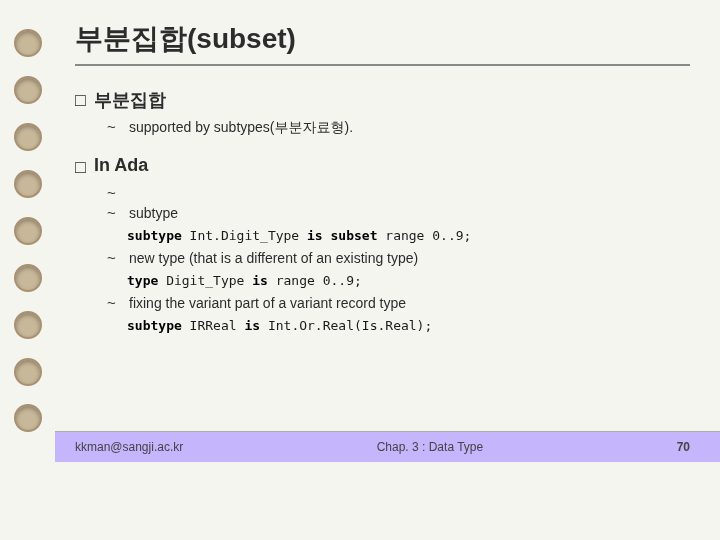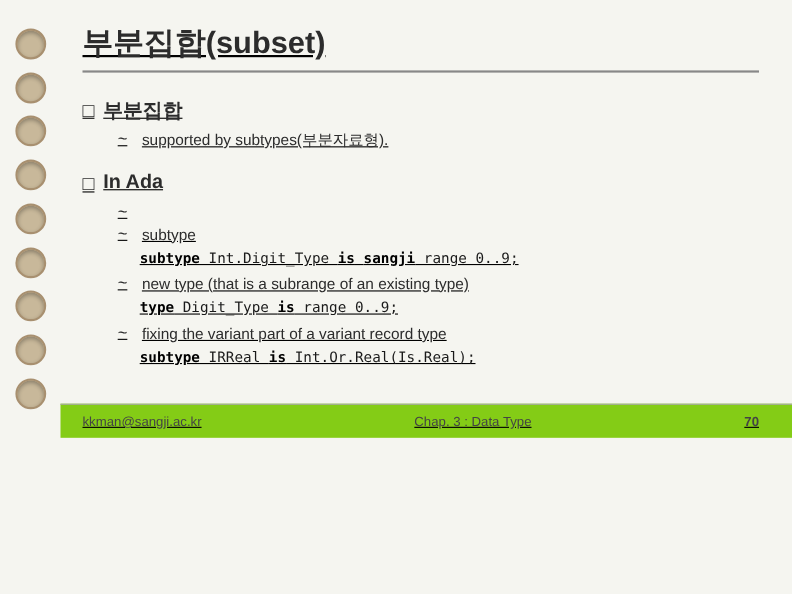--- a/index.html
+++ b/index.html
@@ -8,26 +8,25 @@
       width: 720px;
       height: 540px;
       background: #f5f5f0;
       font-family: Arial, sans-serif;
       overflow: hidden;
       position: relative;
     }
 
     .slide-container {
       width: 720px;
-      height: 398px;
+      height: 462px;
       background: #f5f5f0;
       position: relative;
       display: flex;
       flex-direction: column;
-      text-decoration: underline;
     }
 
     
     .spiral-binding {
       position: absolute;
       left: 0;
       top: 0;
       width: 55px;
       height: 100%;
       display: flex;
@@ -140,21 +139,21 @@
     }
 
     
     .slide-footer {
       margin-left: 55px;
       padding: 8px 30px 8px 20px;
       border-top: 1px solid #aaa;
       display: flex;
       justify-content: space-between;
       align-items: center;
-      background: #84cc16;
+      background: #c4b5fd;
     }
 
     .footer-email {
       font-size: 12px;
       color: #444;
     }
 
     .footer-chapter {
       font-size: 12px;
       color: #444;
@@ -212,27 +211,27 @@
         </div>
 
         <div class="sub-bullet">
           <span class="sub-bullet-tilde">~</span>
           <span class="sub-bullet-text">
             <span>subtype</span>
           </span>
         </div>
         <div class="code-block">
           <code class="code-line">
-            <span class="code-keyword">subtype</span> Int.Digit_Type <span class="code-keyword">is</span> <span class="code-keyword">sangji</span> range 0..9;
+            <span class="code-keyword">subtype</span> Int.Digit_Type <span class="code-keyword">is</span> <span class="code-keyword">subset</span> range 0..9;
           </code>
         </div>
 
         <div class="sub-bullet">
           <span class="sub-bullet-tilde">~</span>
-          <span class="sub-bullet-text">new type (that is a subrange of an existing type)</span>
+          <span class="sub-bullet-text">new type (that is a different of an existing type)</span>
         </div>
         <div class="code-block">
           <code class="code-line">
             <span class="code-keyword">type</span> Digit_Type <span class="code-keyword">is</span> range 0..9;
           </code>
         </div>
 
         <div class="sub-bullet">
           <span class="sub-bullet-tilde">~</span>
           <span class="sub-bullet-text">fixing the variant part of a variant record type</span>

